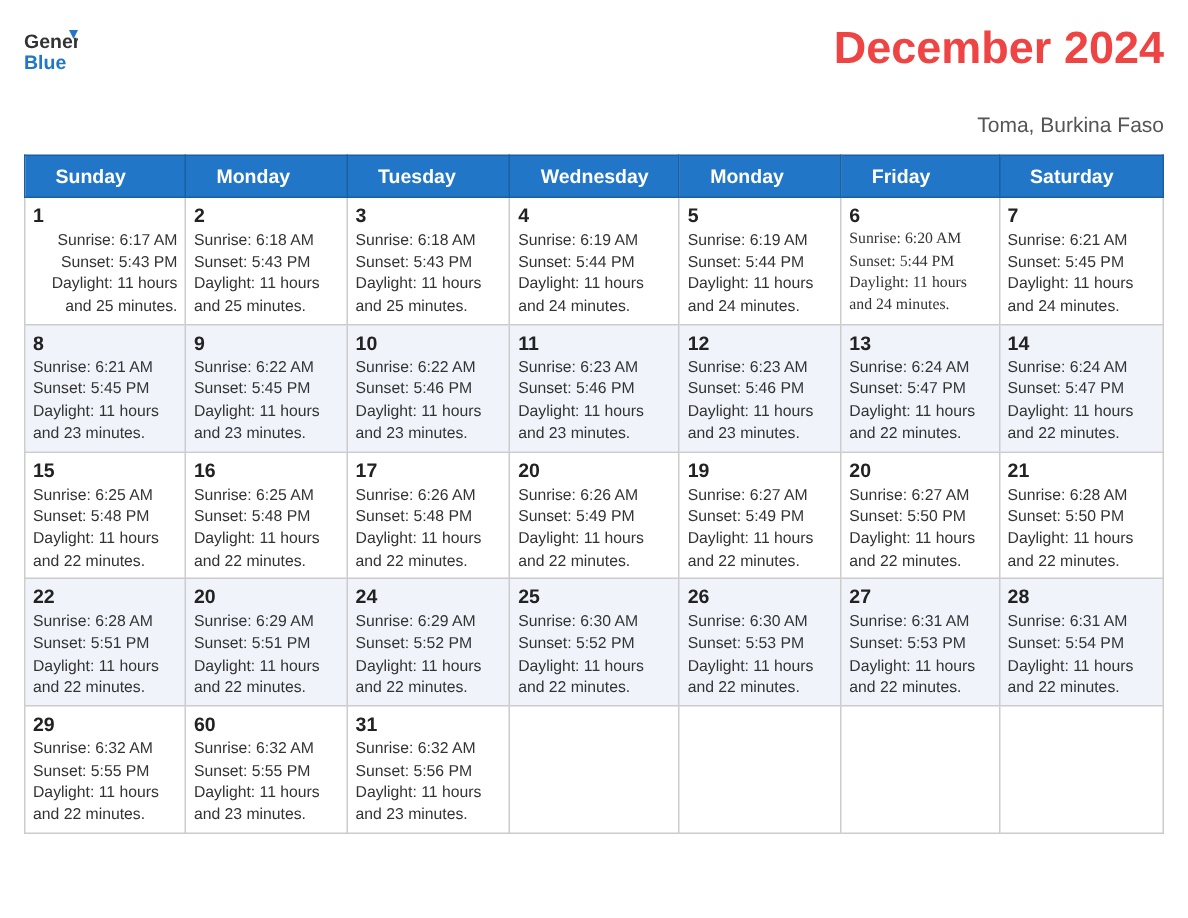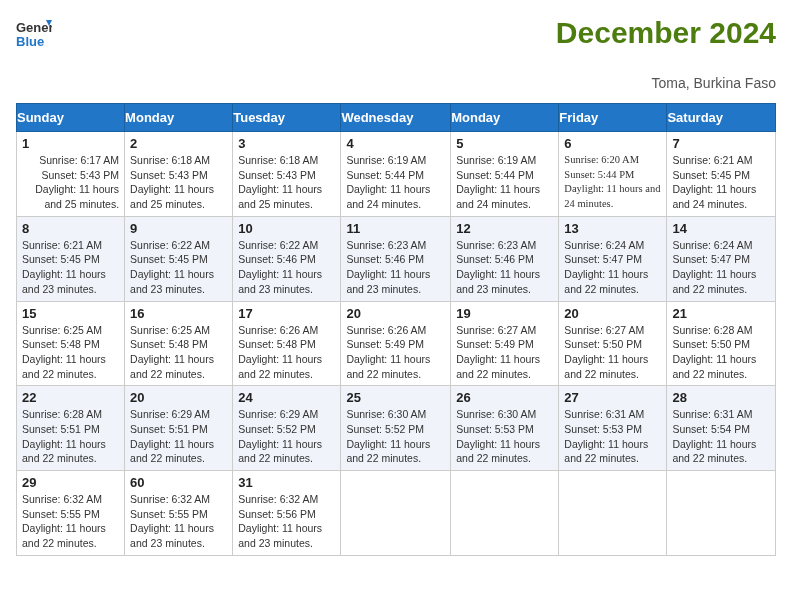--- a/index.html
+++ b/index.html
@@ -24,36 +24,36 @@
     .logo-icon {
       width: 36px;
       height: 36px;
     }
     .title-block {
       text-align: right;
     }
     .month-year {
       font-size: 30px;
       font-weight: bold;
-      color: #4d7c0f;
+      color: #ef4444;
     }
     .location {
       font-size: 14px;
       color: #555;
       margin-top: 25px;
     }
     .calendar {
       width: 100%;
       border-collapse: collapse;
       font-size: 11px;
     }
     .calendar th {
       background: #2176c7;
       color: #fff;
-      padding: 6px 0;
+      padding: 6px 20px;
       text-align: left;
       font-size: 13px;
       font-weight: bold;
       border: 1px solid #1a5fa0;
     }
     .calendar td {
       border: 1px solid #ccc;
       vertical-align: top;
       padding: 4px 5px;
       width: 113px;

